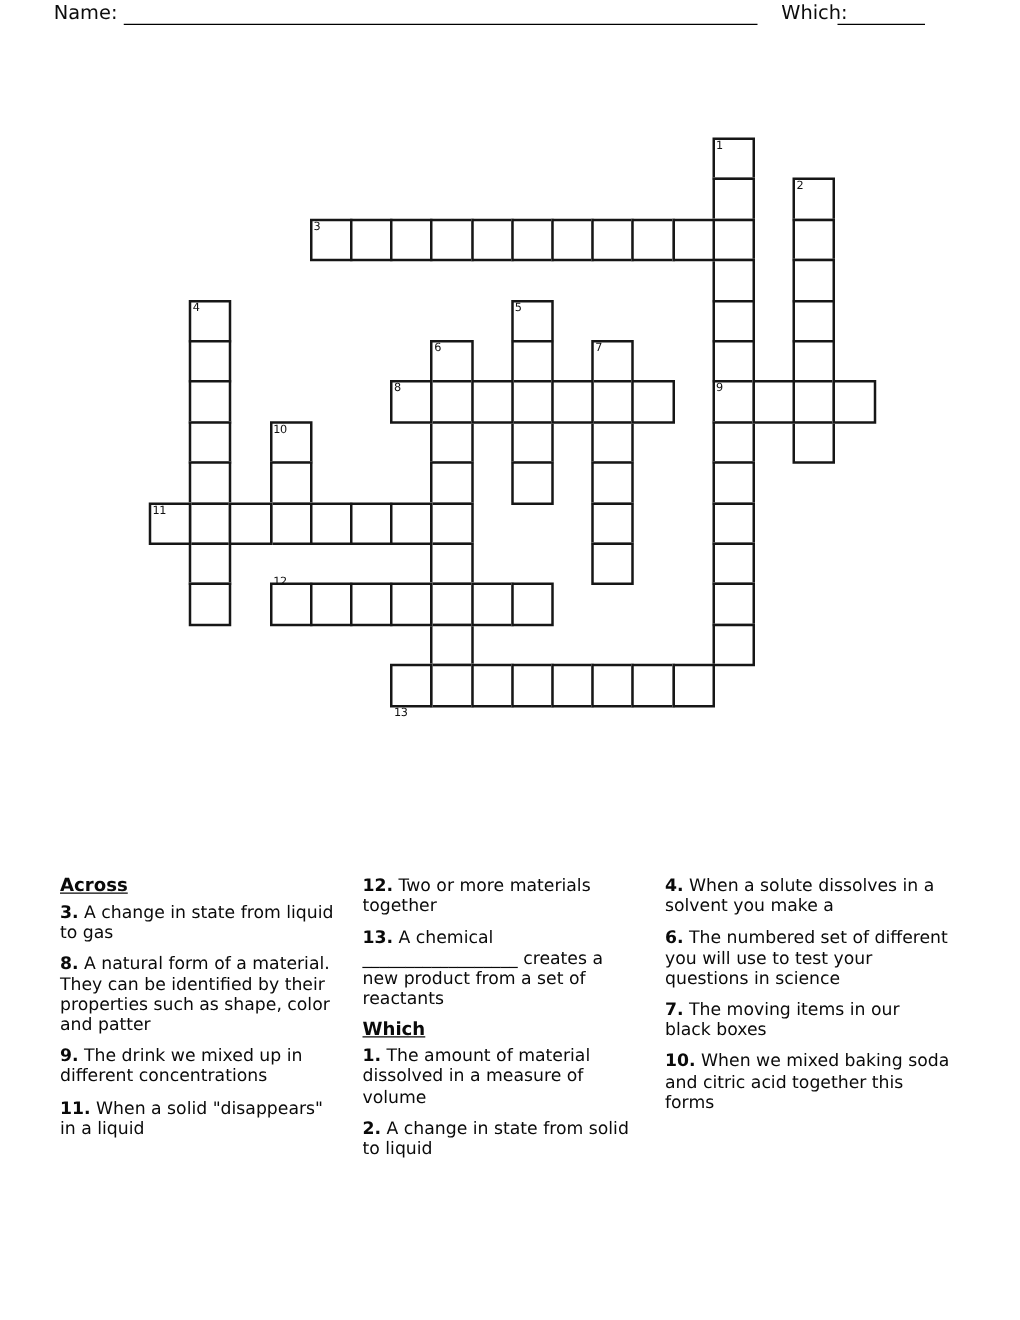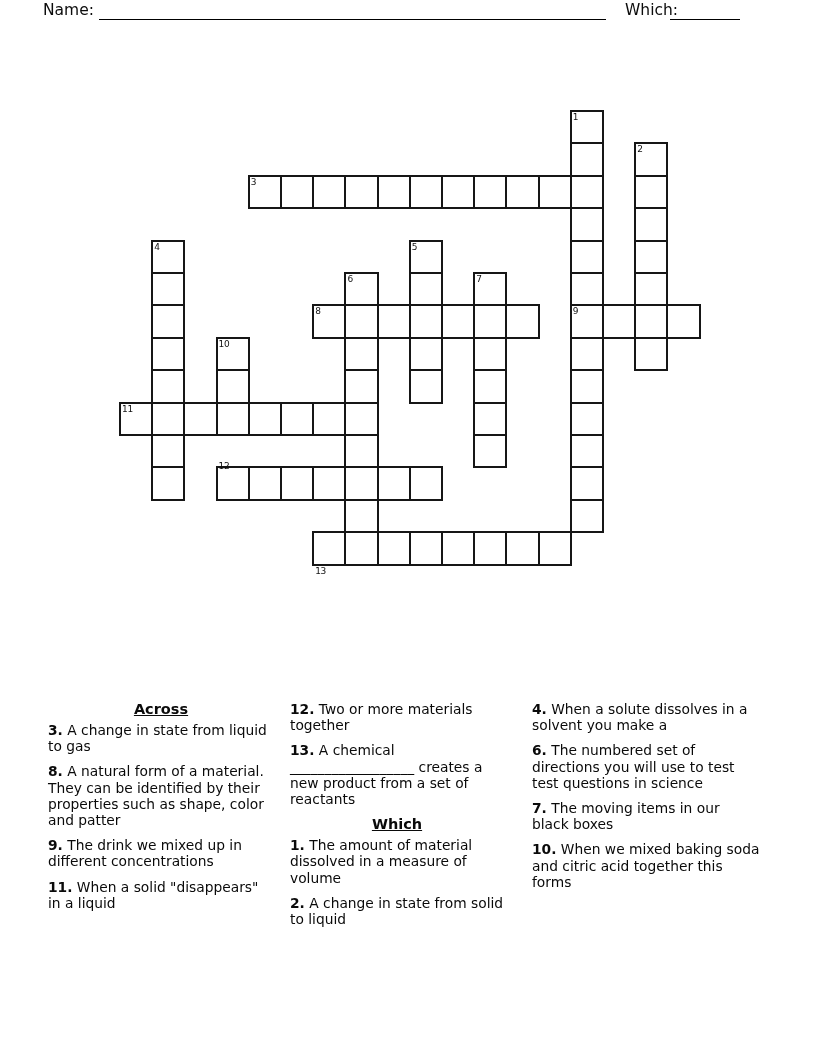--- a/index.html
+++ b/index.html
@@ -19,21 +19,21 @@
     box-sizing:border-box;
   }
   .cellnum{
     position:absolute;font-size:9px;line-height:9px;color:#111;
     font-family:"DejaVu Sans",sans-serif;letter-spacing:-0.3px;
   }
   .clues{position:absolute;left:0;top:0;}
   .clue-col{position:absolute;top:701px;font-size:13.8px;line-height:16.2px;color:#0a0a0a;}
   .clue-header{
     font-weight:bold;text-decoration:underline;font-size:14.5px;
-    line-height:17px;margin:0 0 4px 0;text-align:center;
+    line-height:17px;margin:0 0 4px 0;
   }
   .clue{margin:0 0 9px 0;}
   .clue .num{font-weight:bold;}
 </style>
 </head>
 <body>
 
 <div class="sheet">
 
   <span class="hdr-label" style="left:43px;top:2px">Name:</span>
@@ -154,19 +154,19 @@
       </div>
     <div class="clue-col" style="left:290px;width:214px">
         <p class="clue"><span class="num">12.</span><span> Two or more materials together</span></p>
         <p class="clue"><span class="num">13.</span><span> A chemical __________________ creates a new product from a set of reactants</span></p>
         <div class="clue-header">Which</div>
         <p class="clue"><span class="num">1.</span><span> The amount of material dissolved in a measure of volume</span></p>
         <p class="clue"><span class="num">2.</span><span> A change in state from solid to liquid</span></p>
       </div>
     <div class="clue-col" style="left:532px;width:228px">
         <p class="clue"><span class="num">4.</span><span> When a solute dissolves in a solvent you make a</span></p>
-        <p class="clue"><span class="num">6.</span><span> The numbered set of directions you will use to test test questions in science</span></p>
+        <p class="clue"><span class="num">6.</span><span> The numbered set of different you will use to test your questions in science</span></p>
         <p class="clue"><span class="num">7.</span><span> The moving items in our black boxes</span></p>
         <p class="clue"><span class="num">10.</span><span> When we mixed baking soda and citric acid together this forms</span></p>
       </div>
   </div>
 
 </div>
 
 </body></html>

